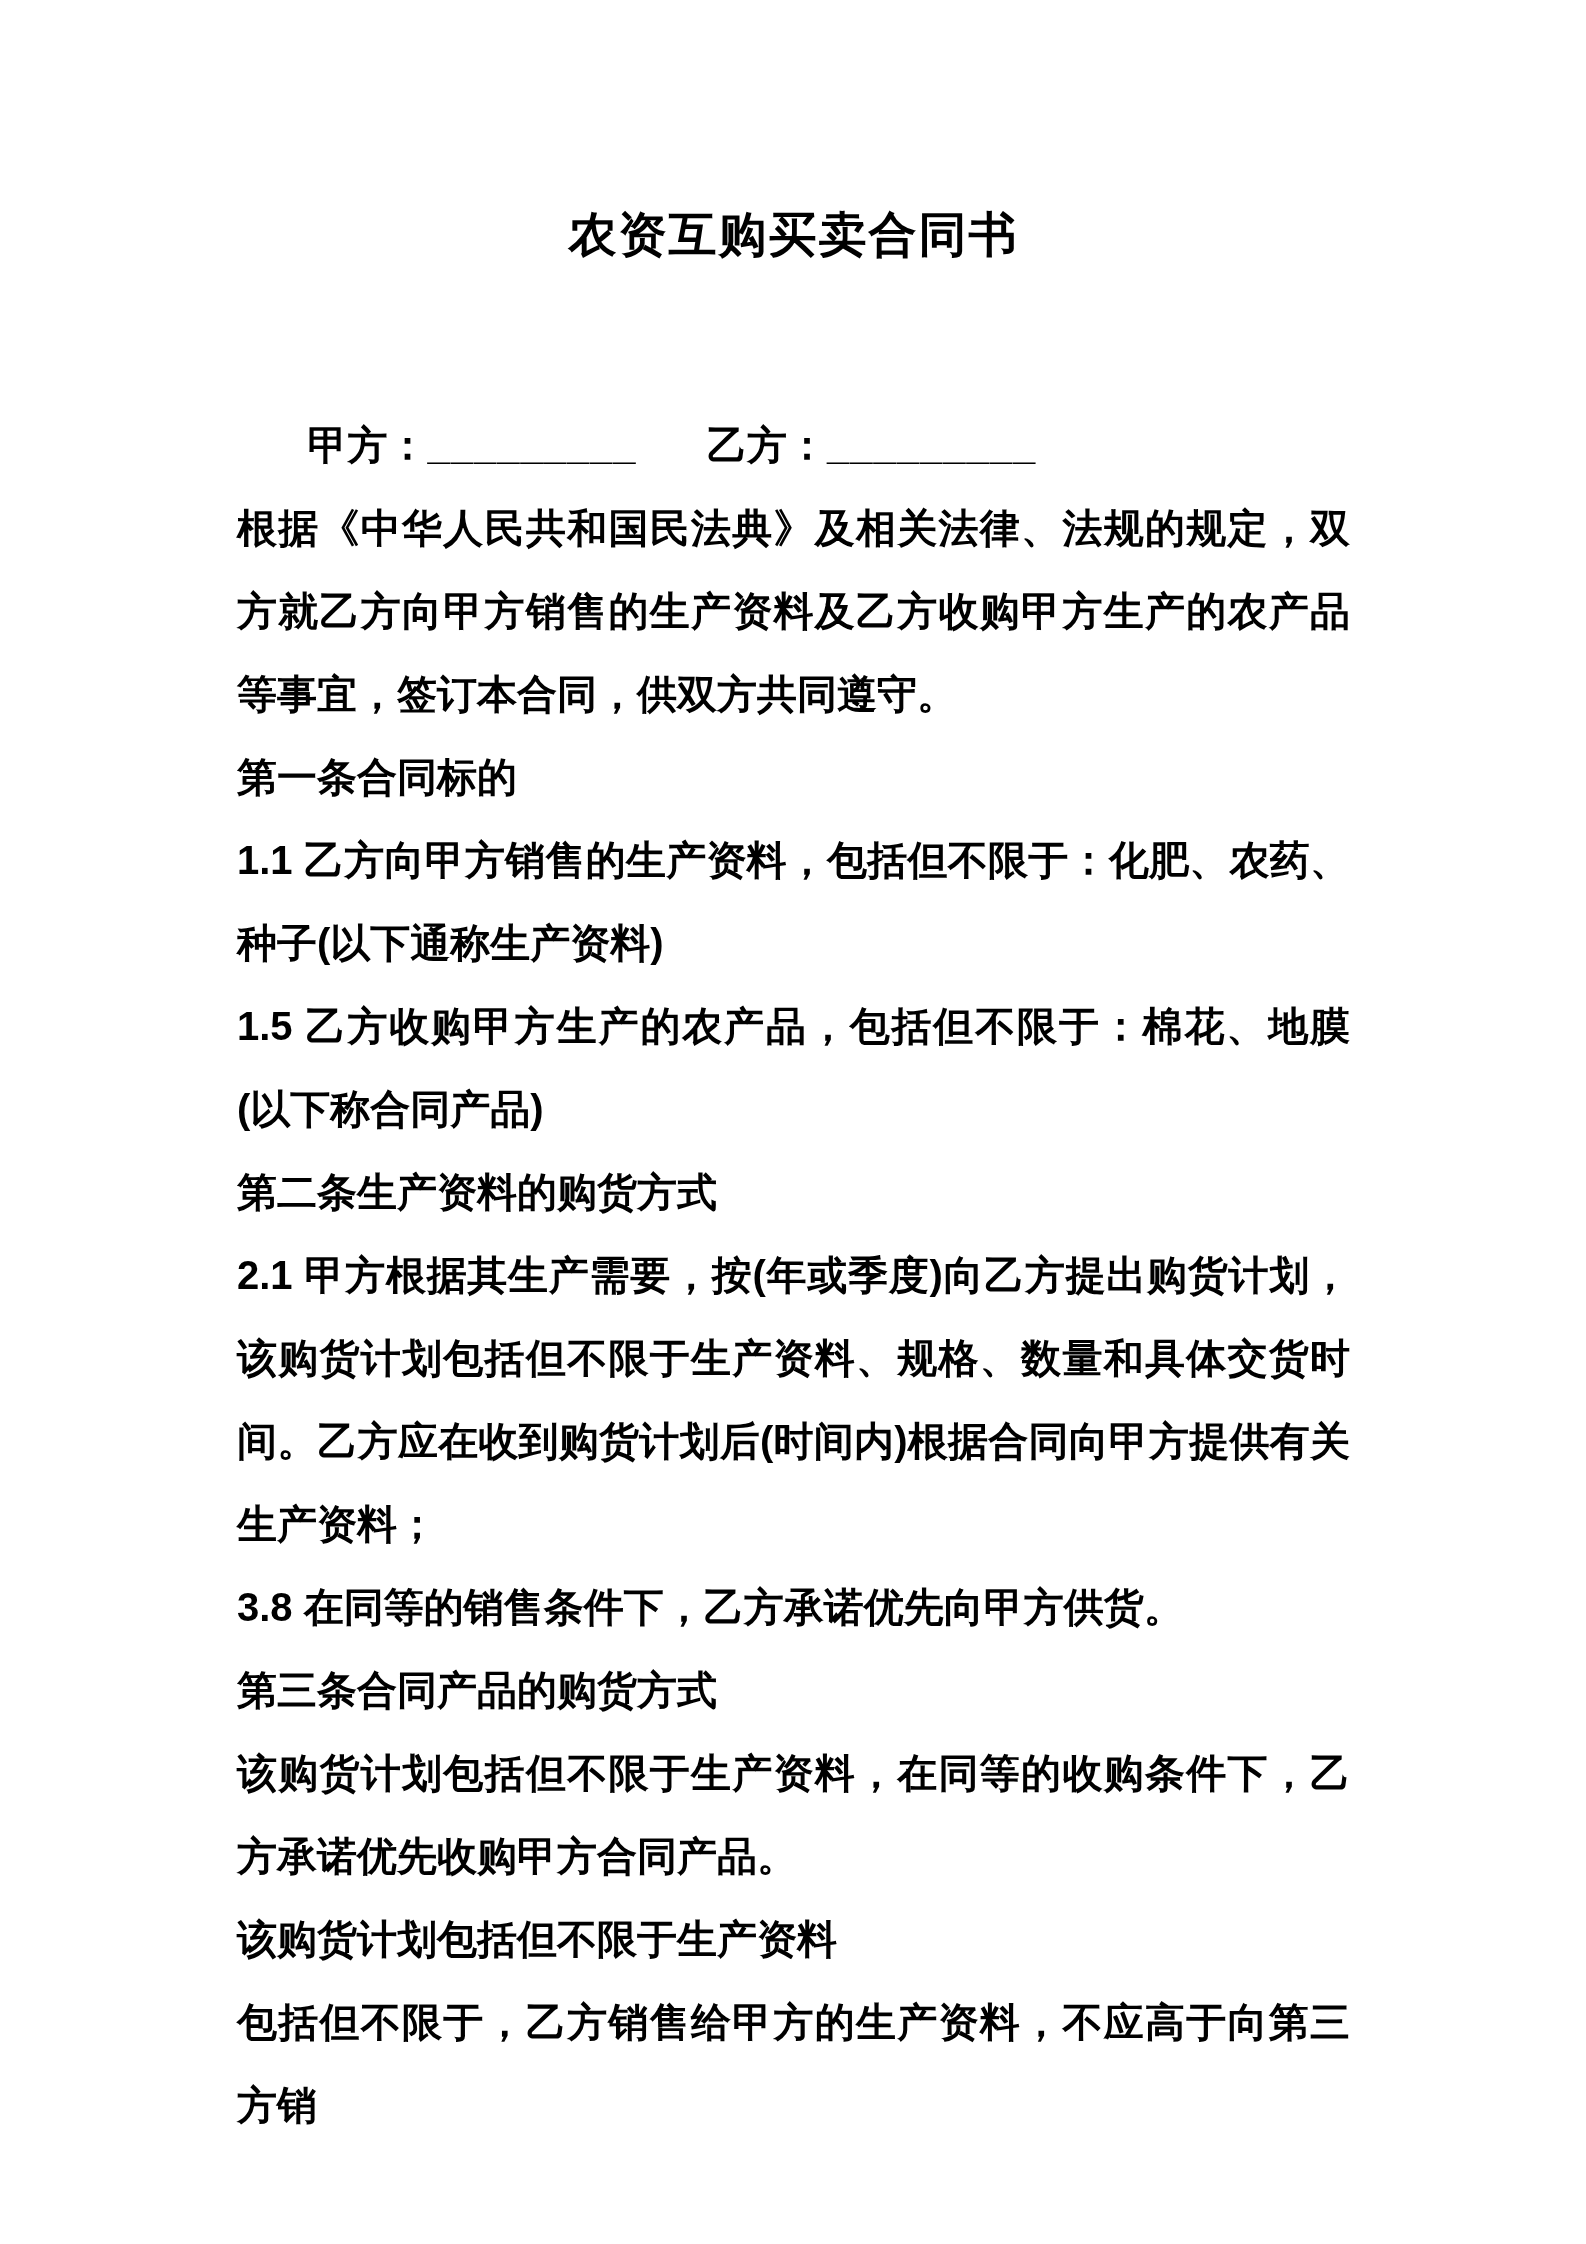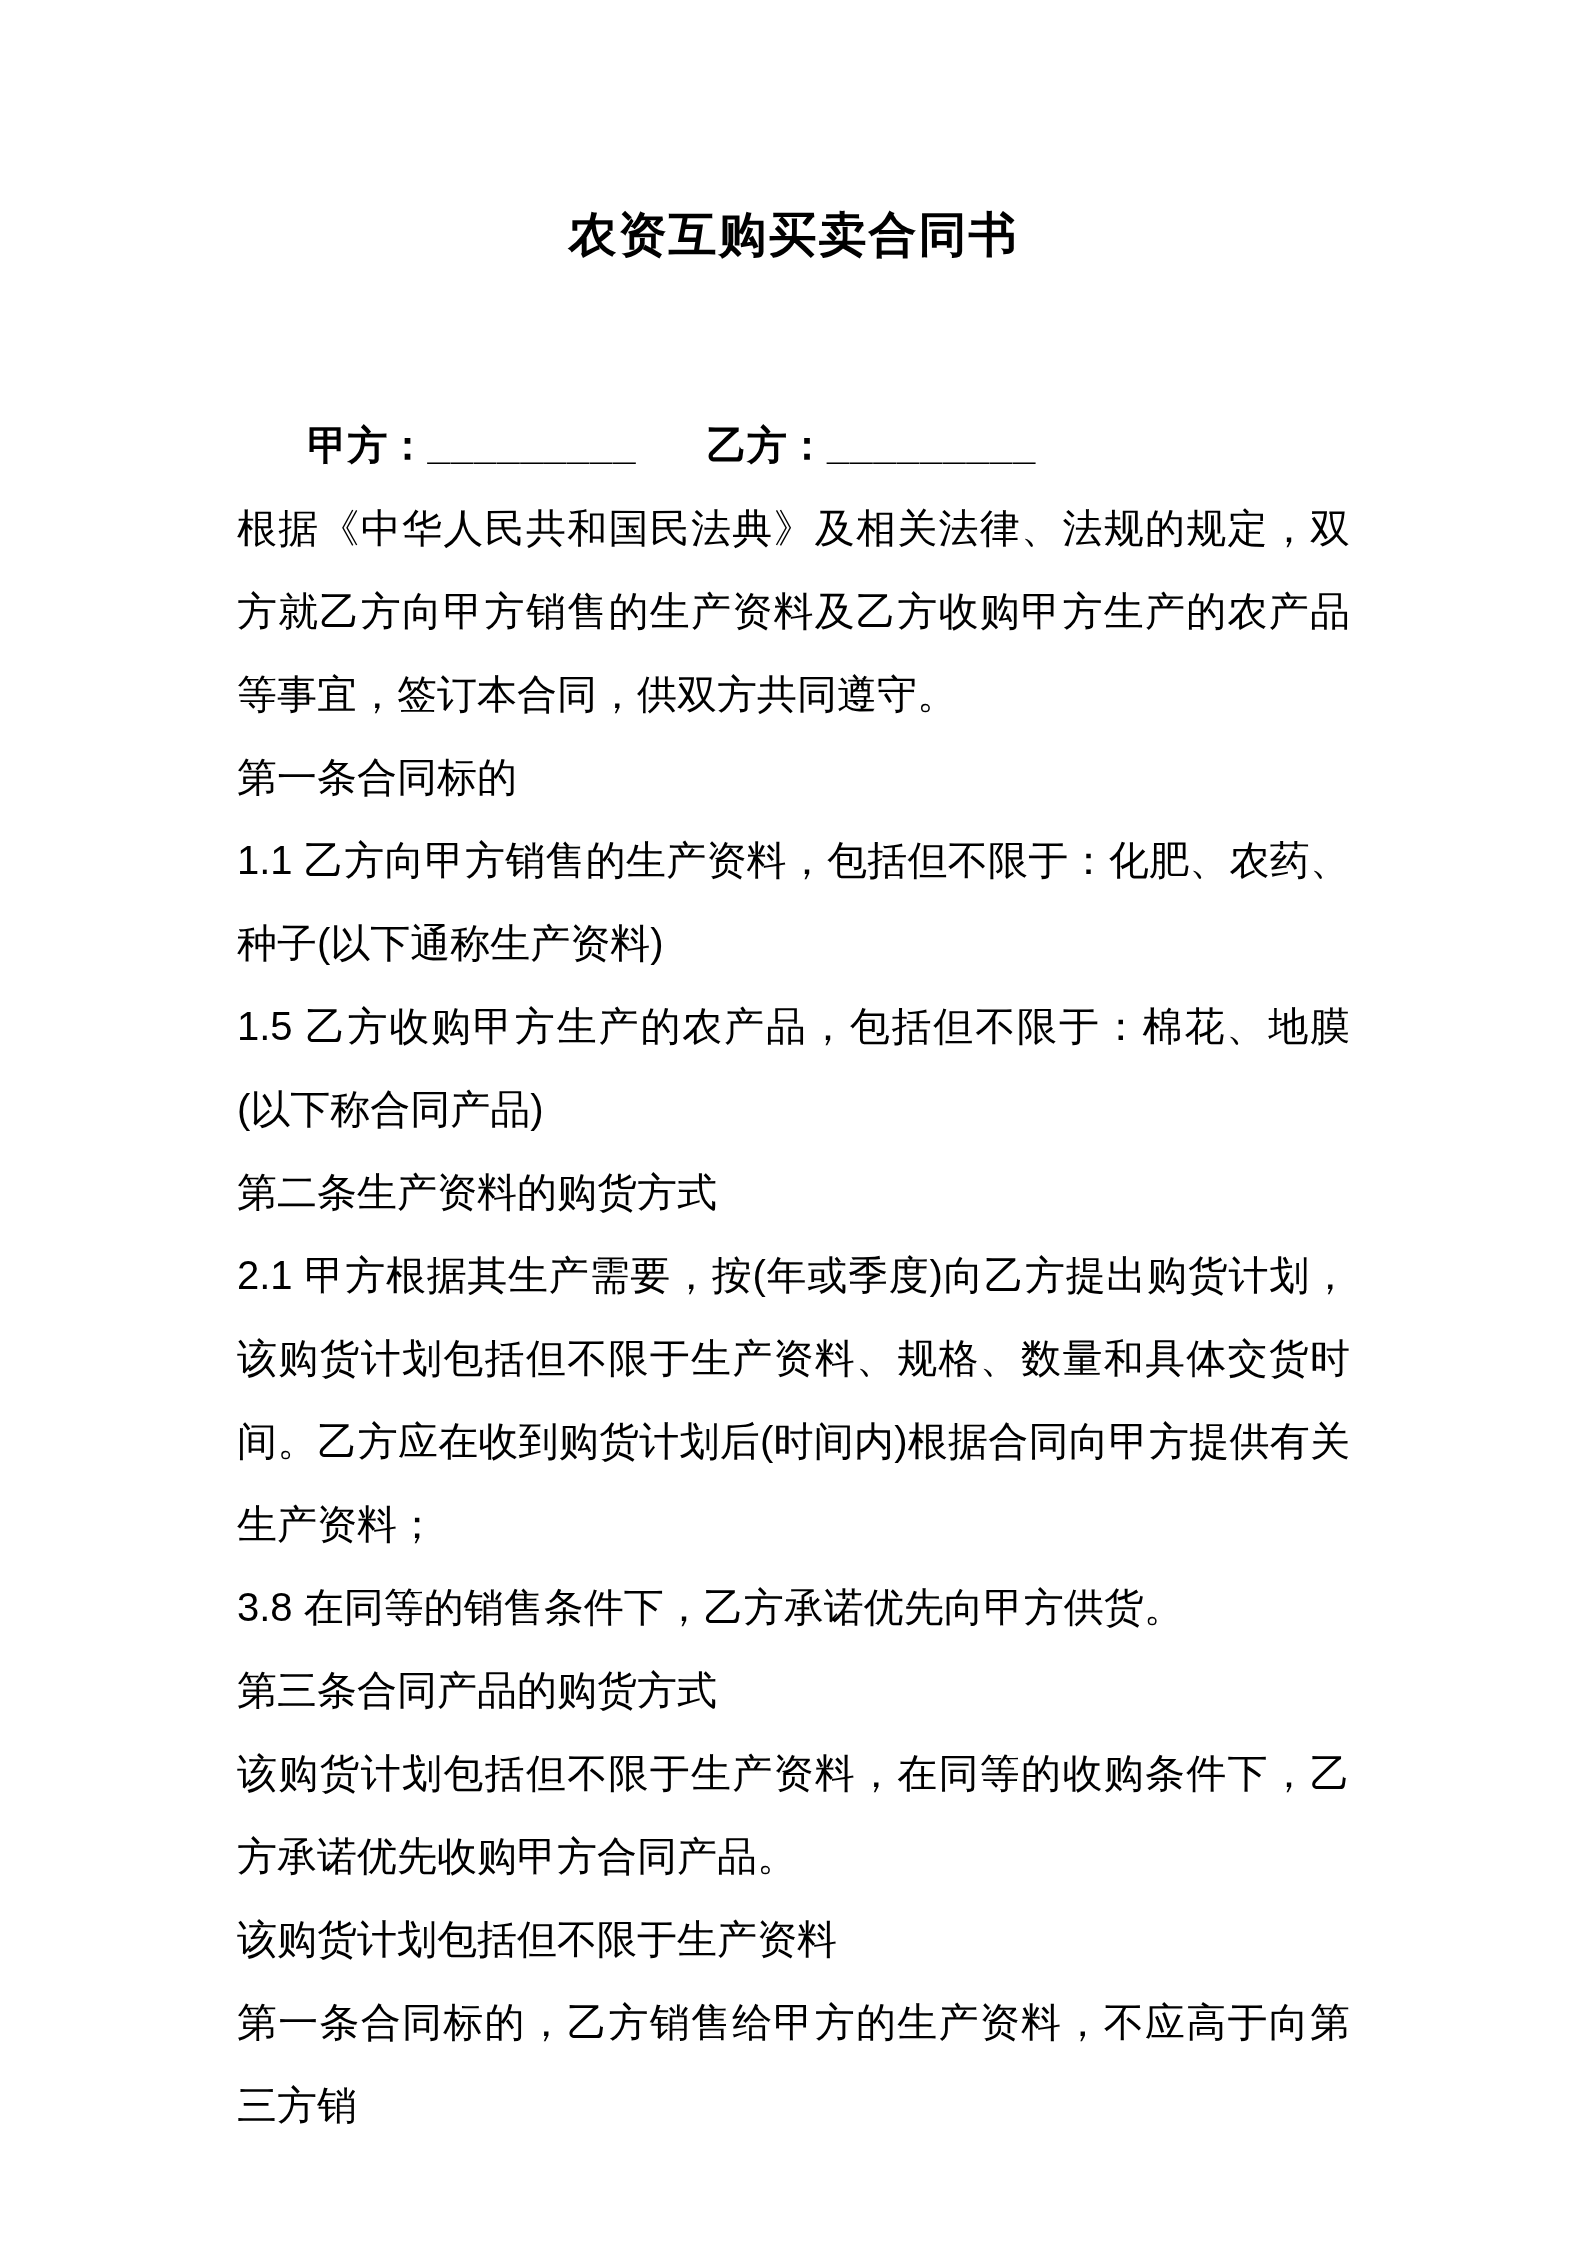--- a/index.html
+++ b/index.html
@@ -43,21 +43,21 @@
   }
   .party-segment-b {
     display: inline-block;
   }
   .blank-field {
     letter-spacing: 1px;
   }
   .para {
     margin: 0;
     font-size: 40px;
-    font-weight: normal;
+    font-weight: bold;
     line-height: 83px;
     text-align: justify;
     text-justify: inter-ideograph;
   }
 </style>
 </head>
 <body>
 
 <div class="page">
 
@@ -71,16 +71,16 @@
       <p class="para body">根据《中华人民共和国民法典》及相关法律、法规的规定，双方就乙方向甲方销售的生产资料及乙方收购甲方生产的农产品等事宜，签订本合同，供双方共同遵守。</p>
       <p class="para heading">第一条合同标的</p>
       <p class="para body">1.1 乙方向甲方销售的生产资料，包括但不限于：化肥、农药、种子(以下通称生产资料)</p>
       <p class="para body">1.5 乙方收购甲方生产的农产品，包括但不限于：棉花、地膜(以下称合同产品)</p>
       <p class="para heading">第二条生产资料的购货方式</p>
       <p class="para body">2.1 甲方根据其生产需要，按(年或季度)向乙方提出购货计划，该购货计划包括但不限于生产资料、规格、数量和具体交货时间。乙方应在收到购货计划后(时间内)根据合同向甲方提供有关生产资料；</p>
       <p class="para body">3.8 在同等的销售条件下，乙方承诺优先向甲方供货。</p>
       <p class="para heading">第三条合同产品的购货方式</p>
       <p class="para body">该购货计划包括但不限于生产资料，在同等的收购条件下，乙方承诺优先收购甲方合同产品。</p>
       <p class="para heading">该购货计划包括但不限于生产资料</p>
-      <p class="para body">第一条合同标的，乙方销售给甲方的生产资料，不应高于向第三方销</p>
+      <p class="para body">包括但不限于，乙方销售给甲方的生产资料，不应高于向第三方销</p>
     </div>
 
 </div>
 
 </body></html>

